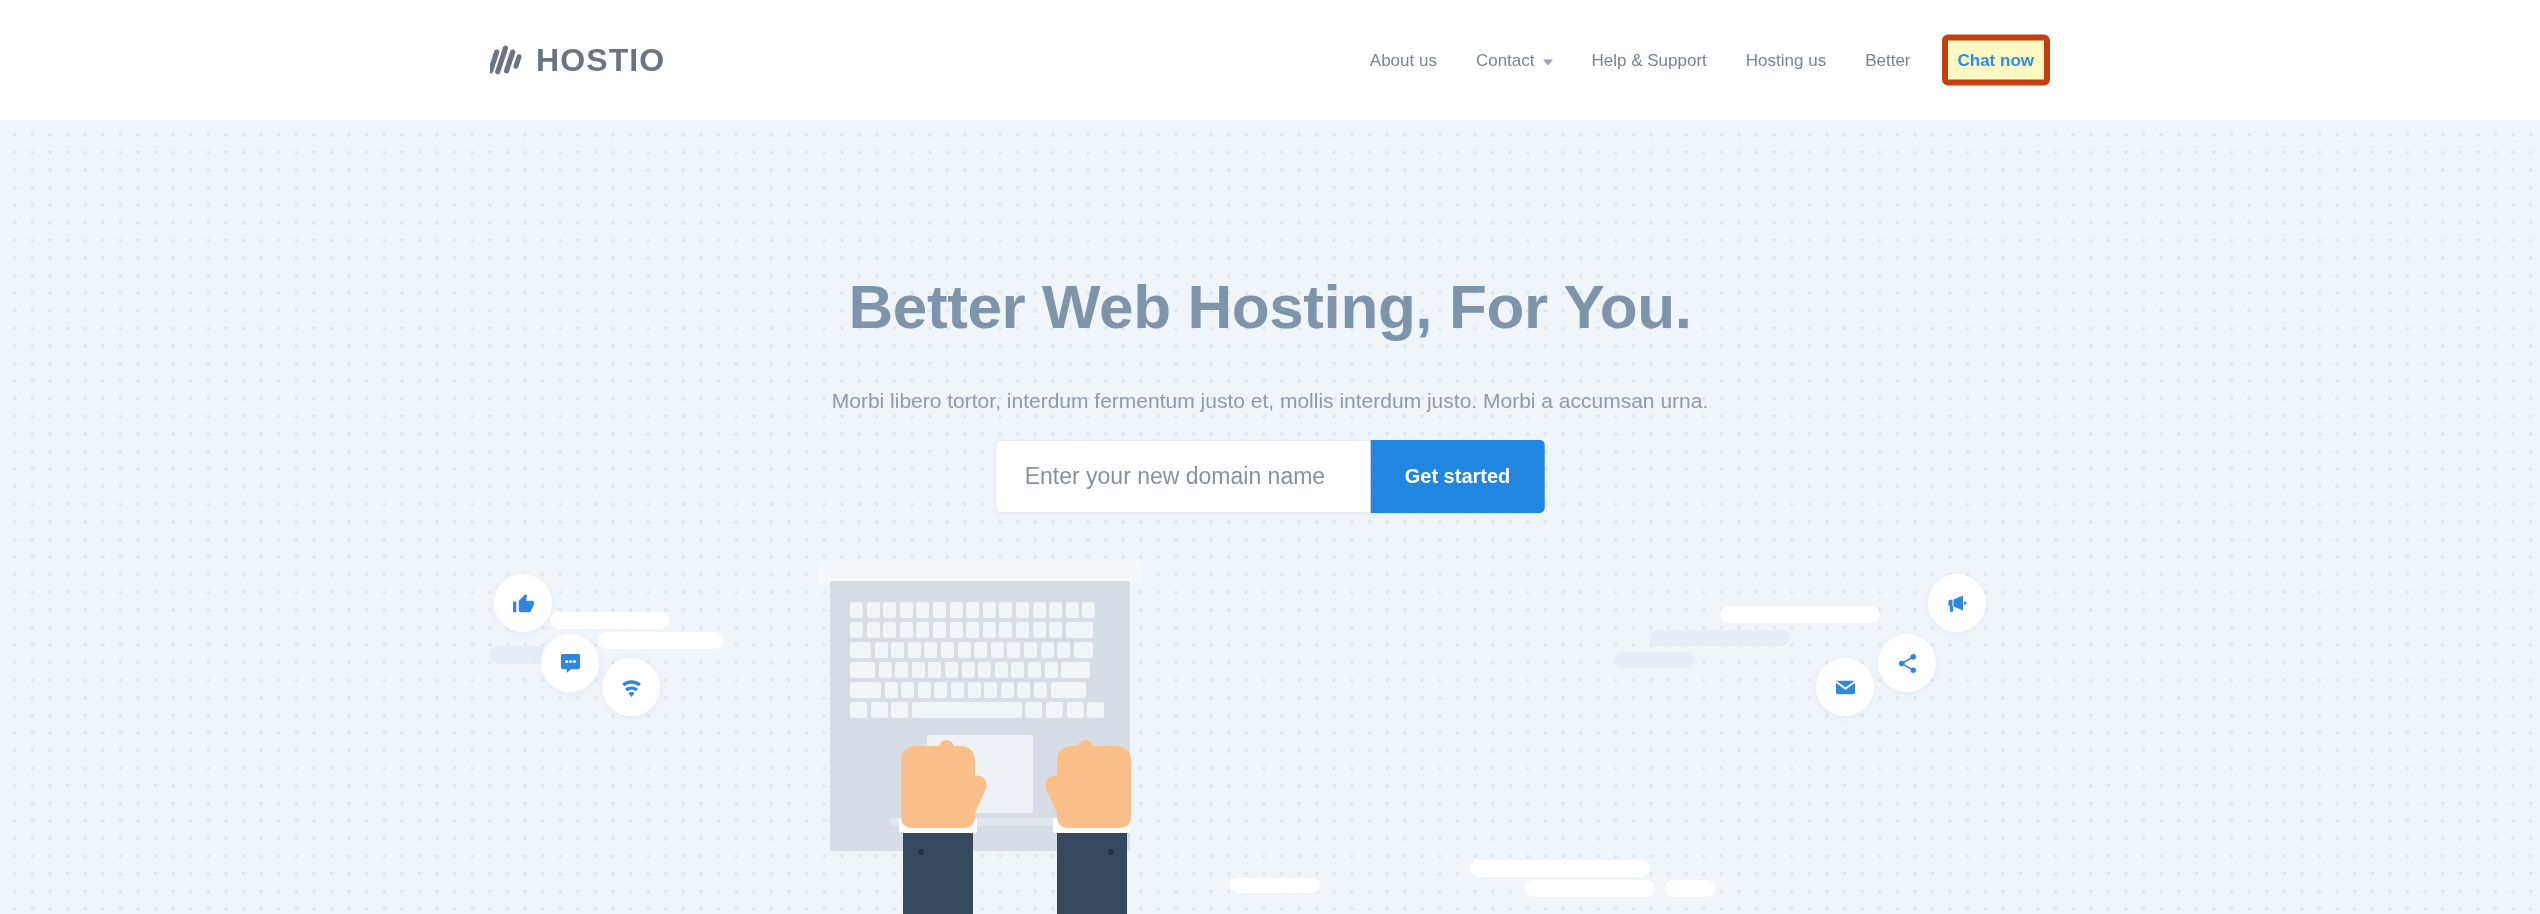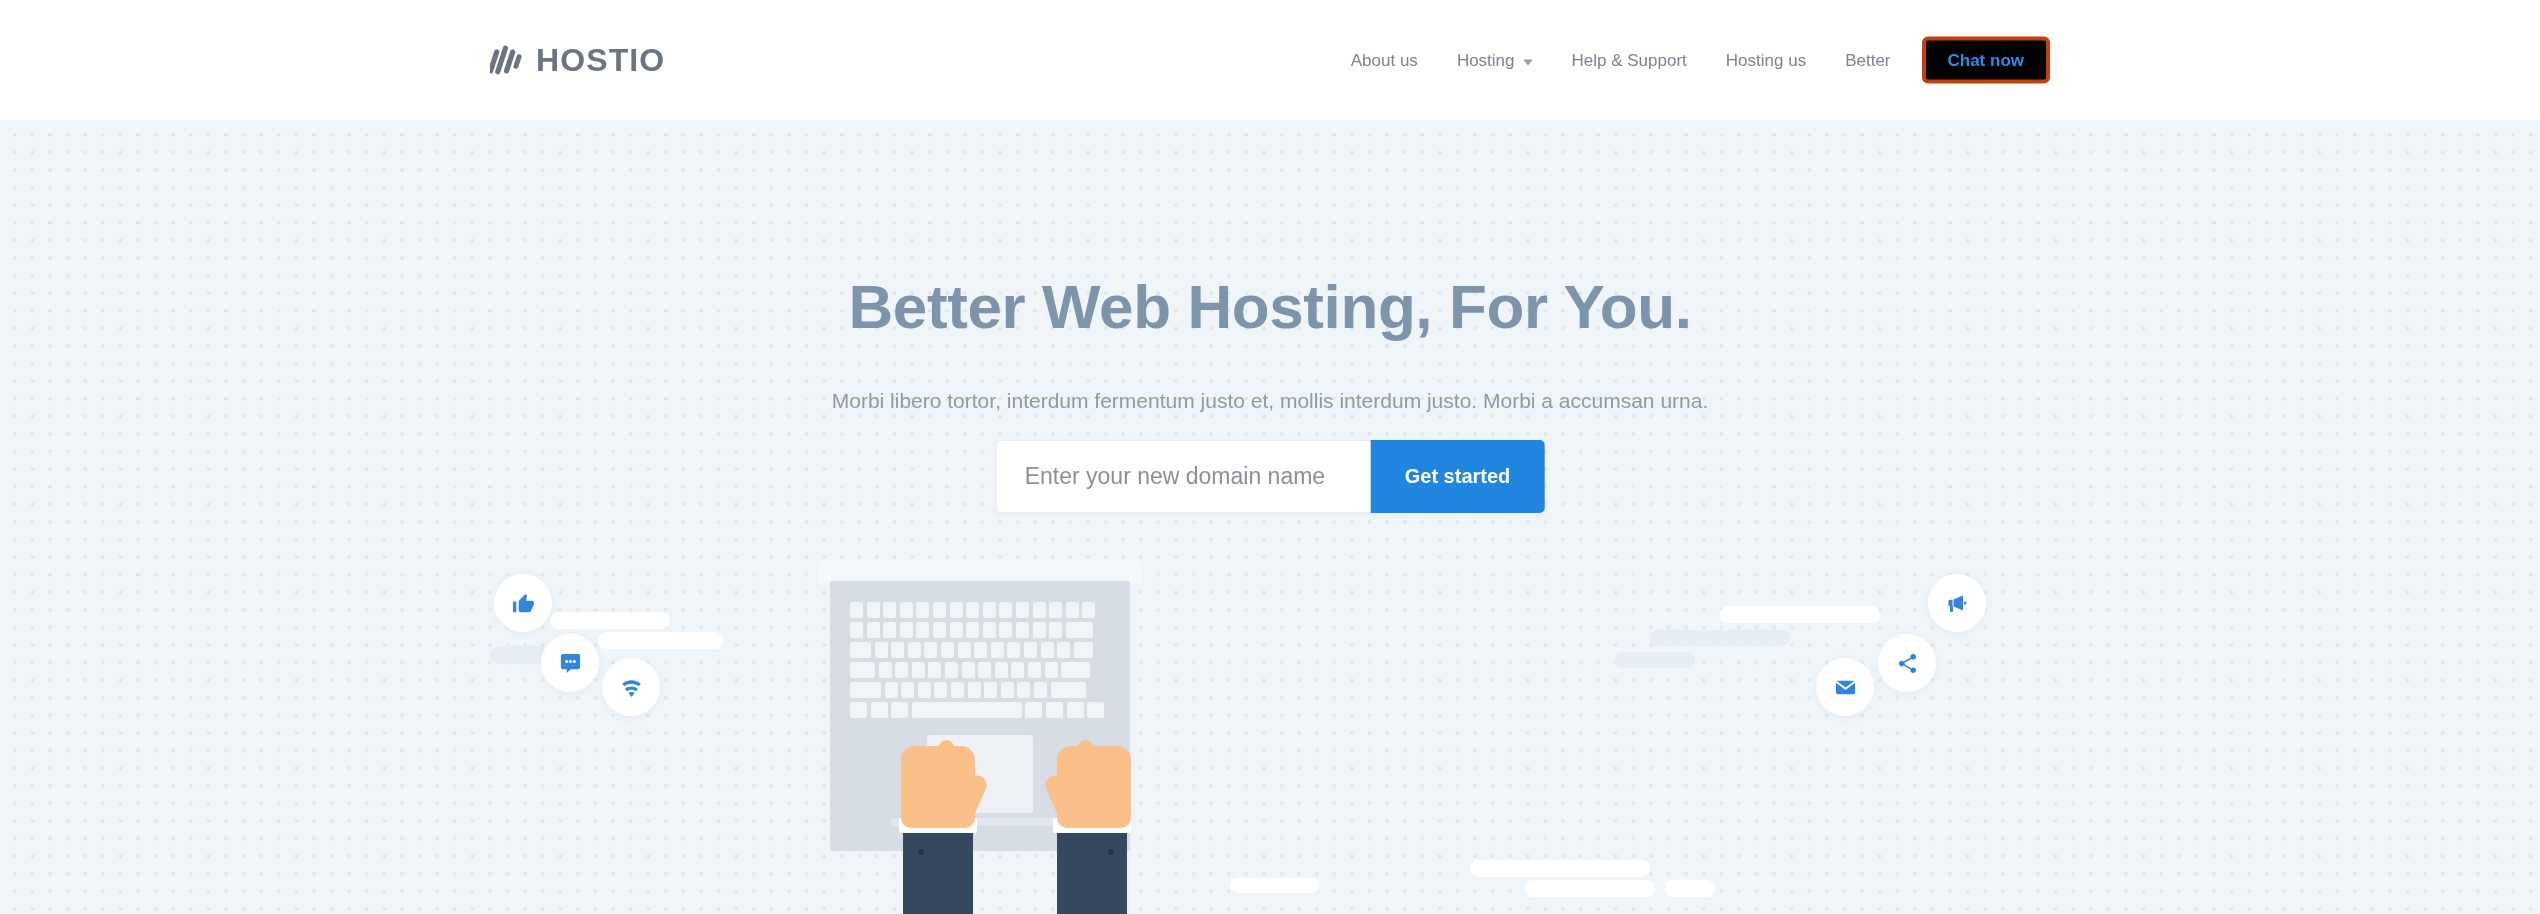--- a/index.html
+++ b/index.html
@@ -99,24 +99,24 @@
     border-top: 6px solid #9aa1ab;
     position: relative;
     top: 2px;
   }
 
   .chat-btn {
     margin-left: 31px;
     font-size: 17px;
     font-weight: bold;
     color: #2c8ce8;
-    background: #000000;
-    border: 4px solid #c2410c;
+    background: #fef9c3;
+    border: 6px solid #c2410c;
     border-radius: 6px;
-    padding: 11px 22px;
+    padding: 11px 10px;
     line-height: 1;
     cursor: pointer;
     font-family: "Liberation Sans", sans-serif;
     white-space: nowrap;
   }
 
   
   .hero {
     position: absolute;
     top: 120px; left: 0;
@@ -381,21 +381,21 @@
           </svg>
         </span>
         <span class="brand-name">HOSTIO</span>
       </a>
 
       <nav class="nav">
         <a class="nav-link" href="#">
           <span>About us</span>
         </a>
         <a class="nav-link" href="#">
-          <span>Hosting</span>
+          <span>Contact</span>
           <span class="caret"></span>
         </a>
         <a class="nav-link" href="#">
           <span>Help &amp; Support</span>
         </a>
         <a class="nav-link" href="#">
           <span>Hosting us</span>
         </a>
         <a class="nav-link" href="#">
           <span>Better</span>

